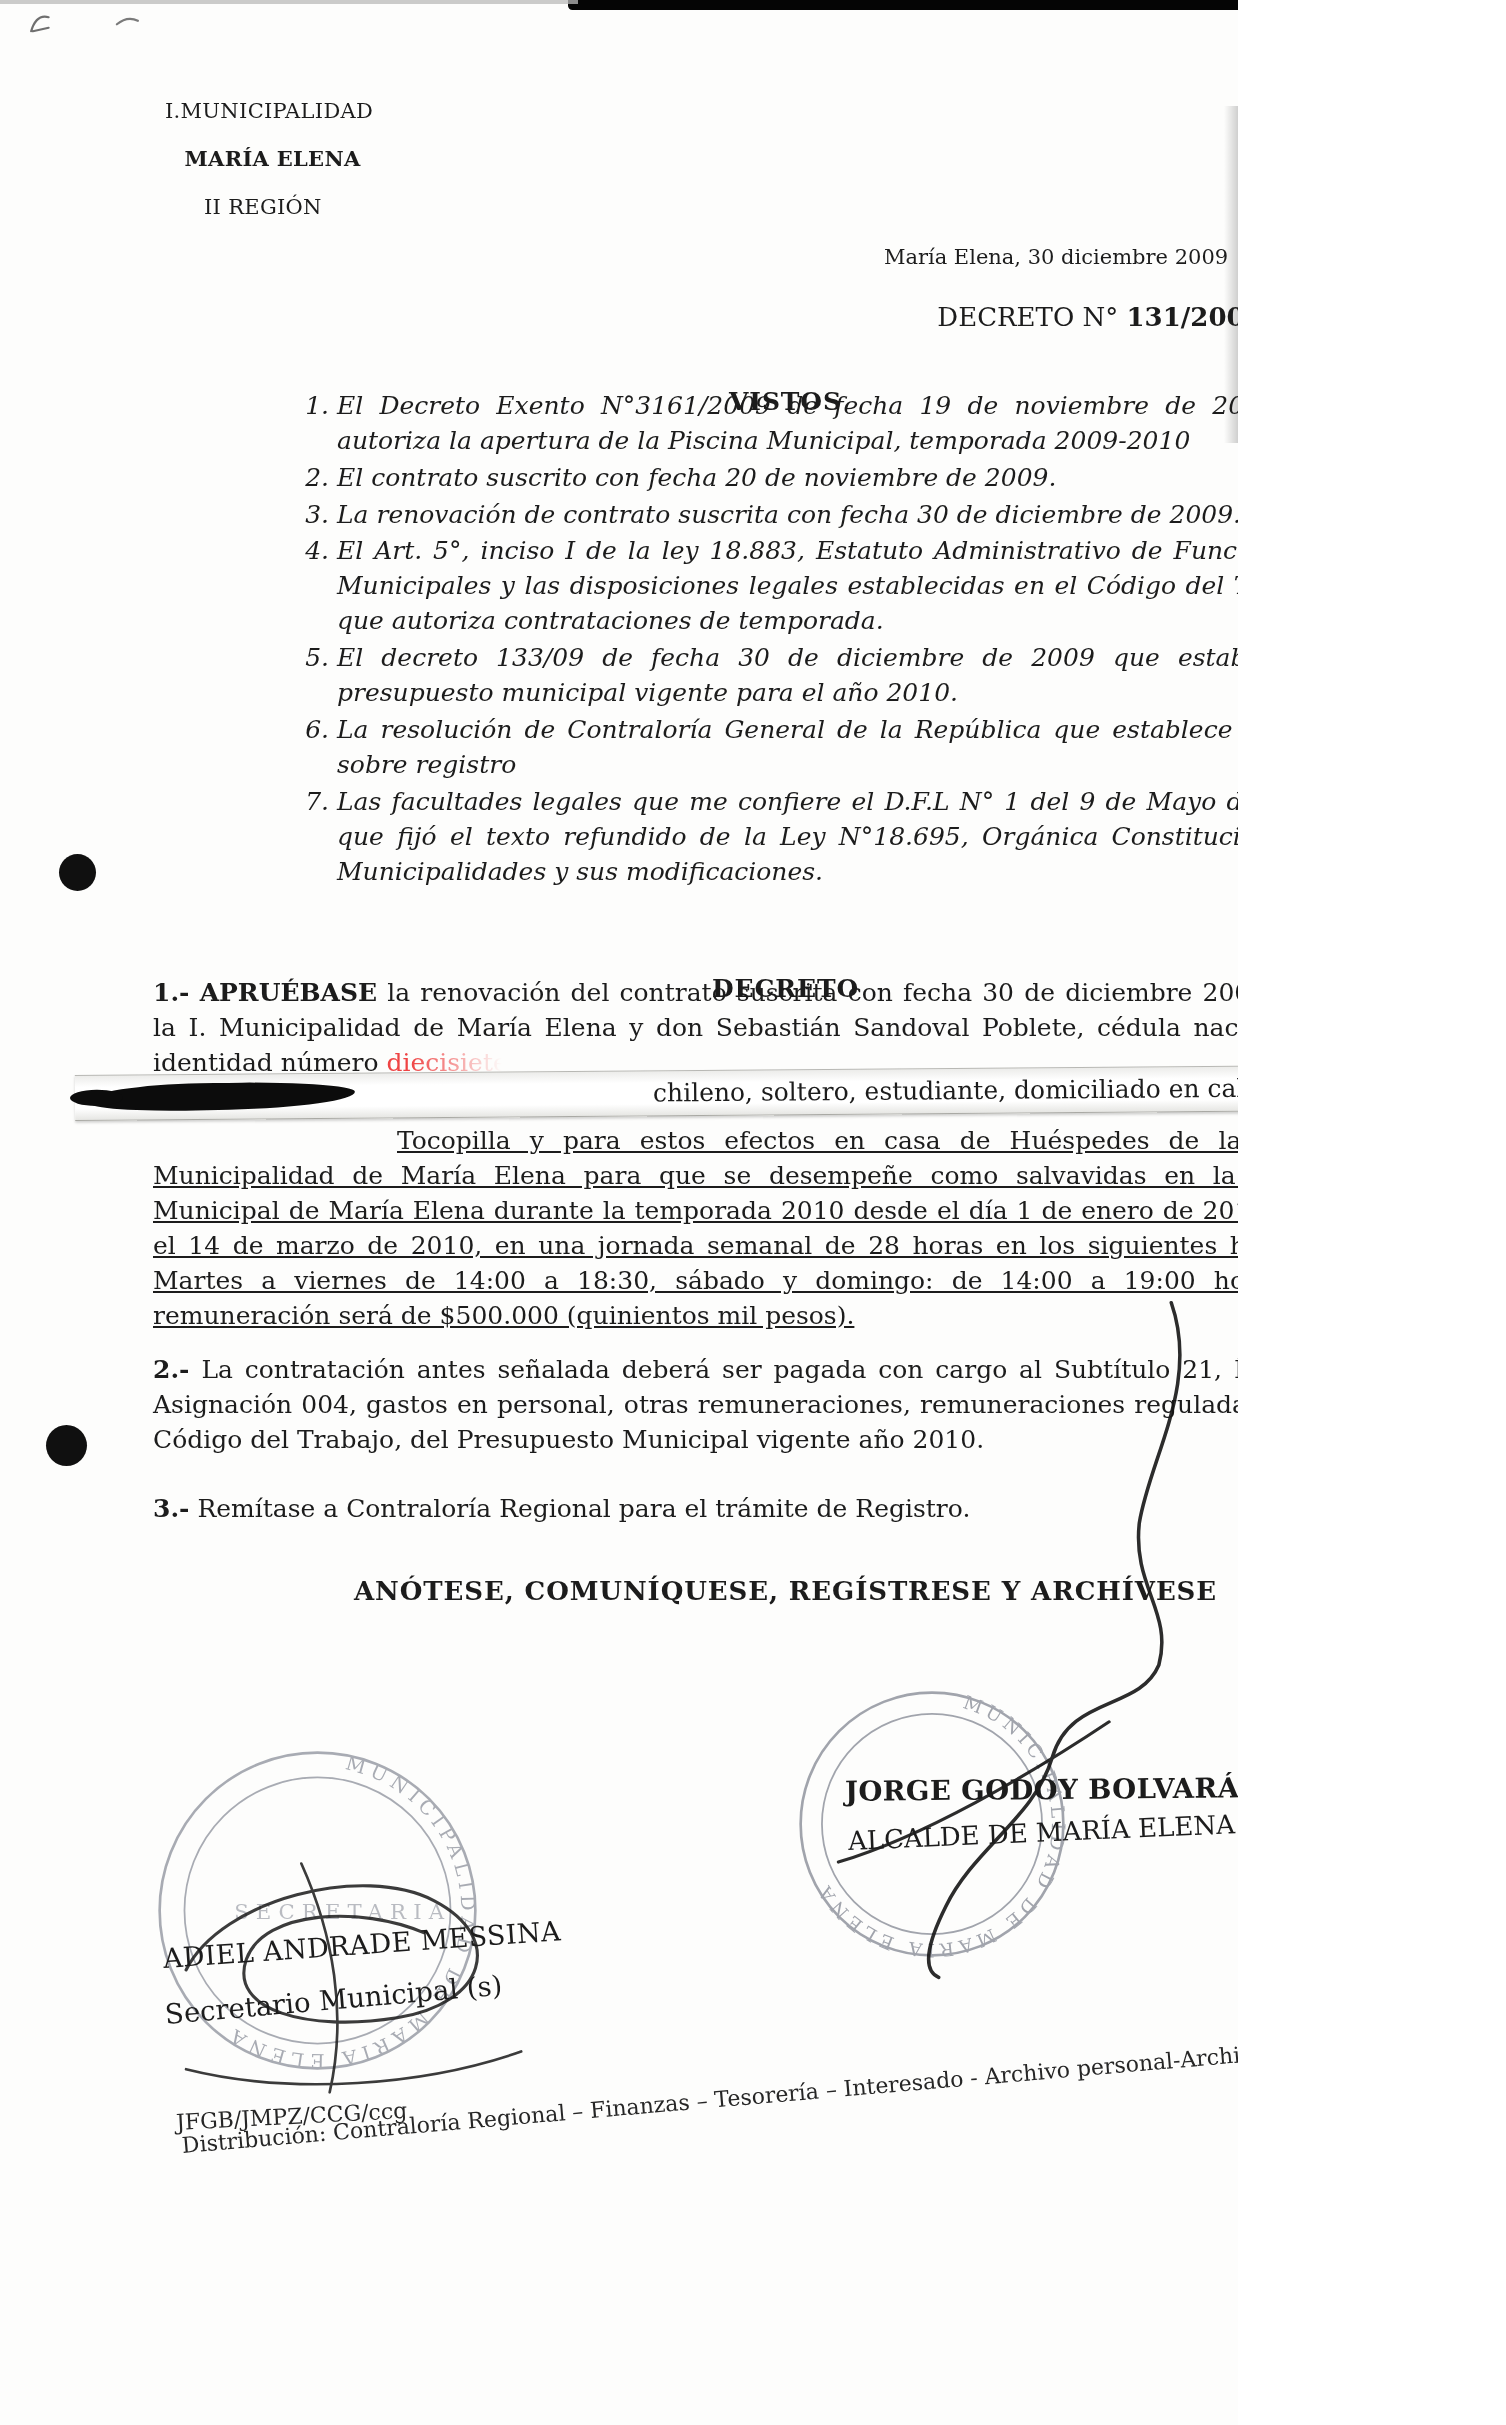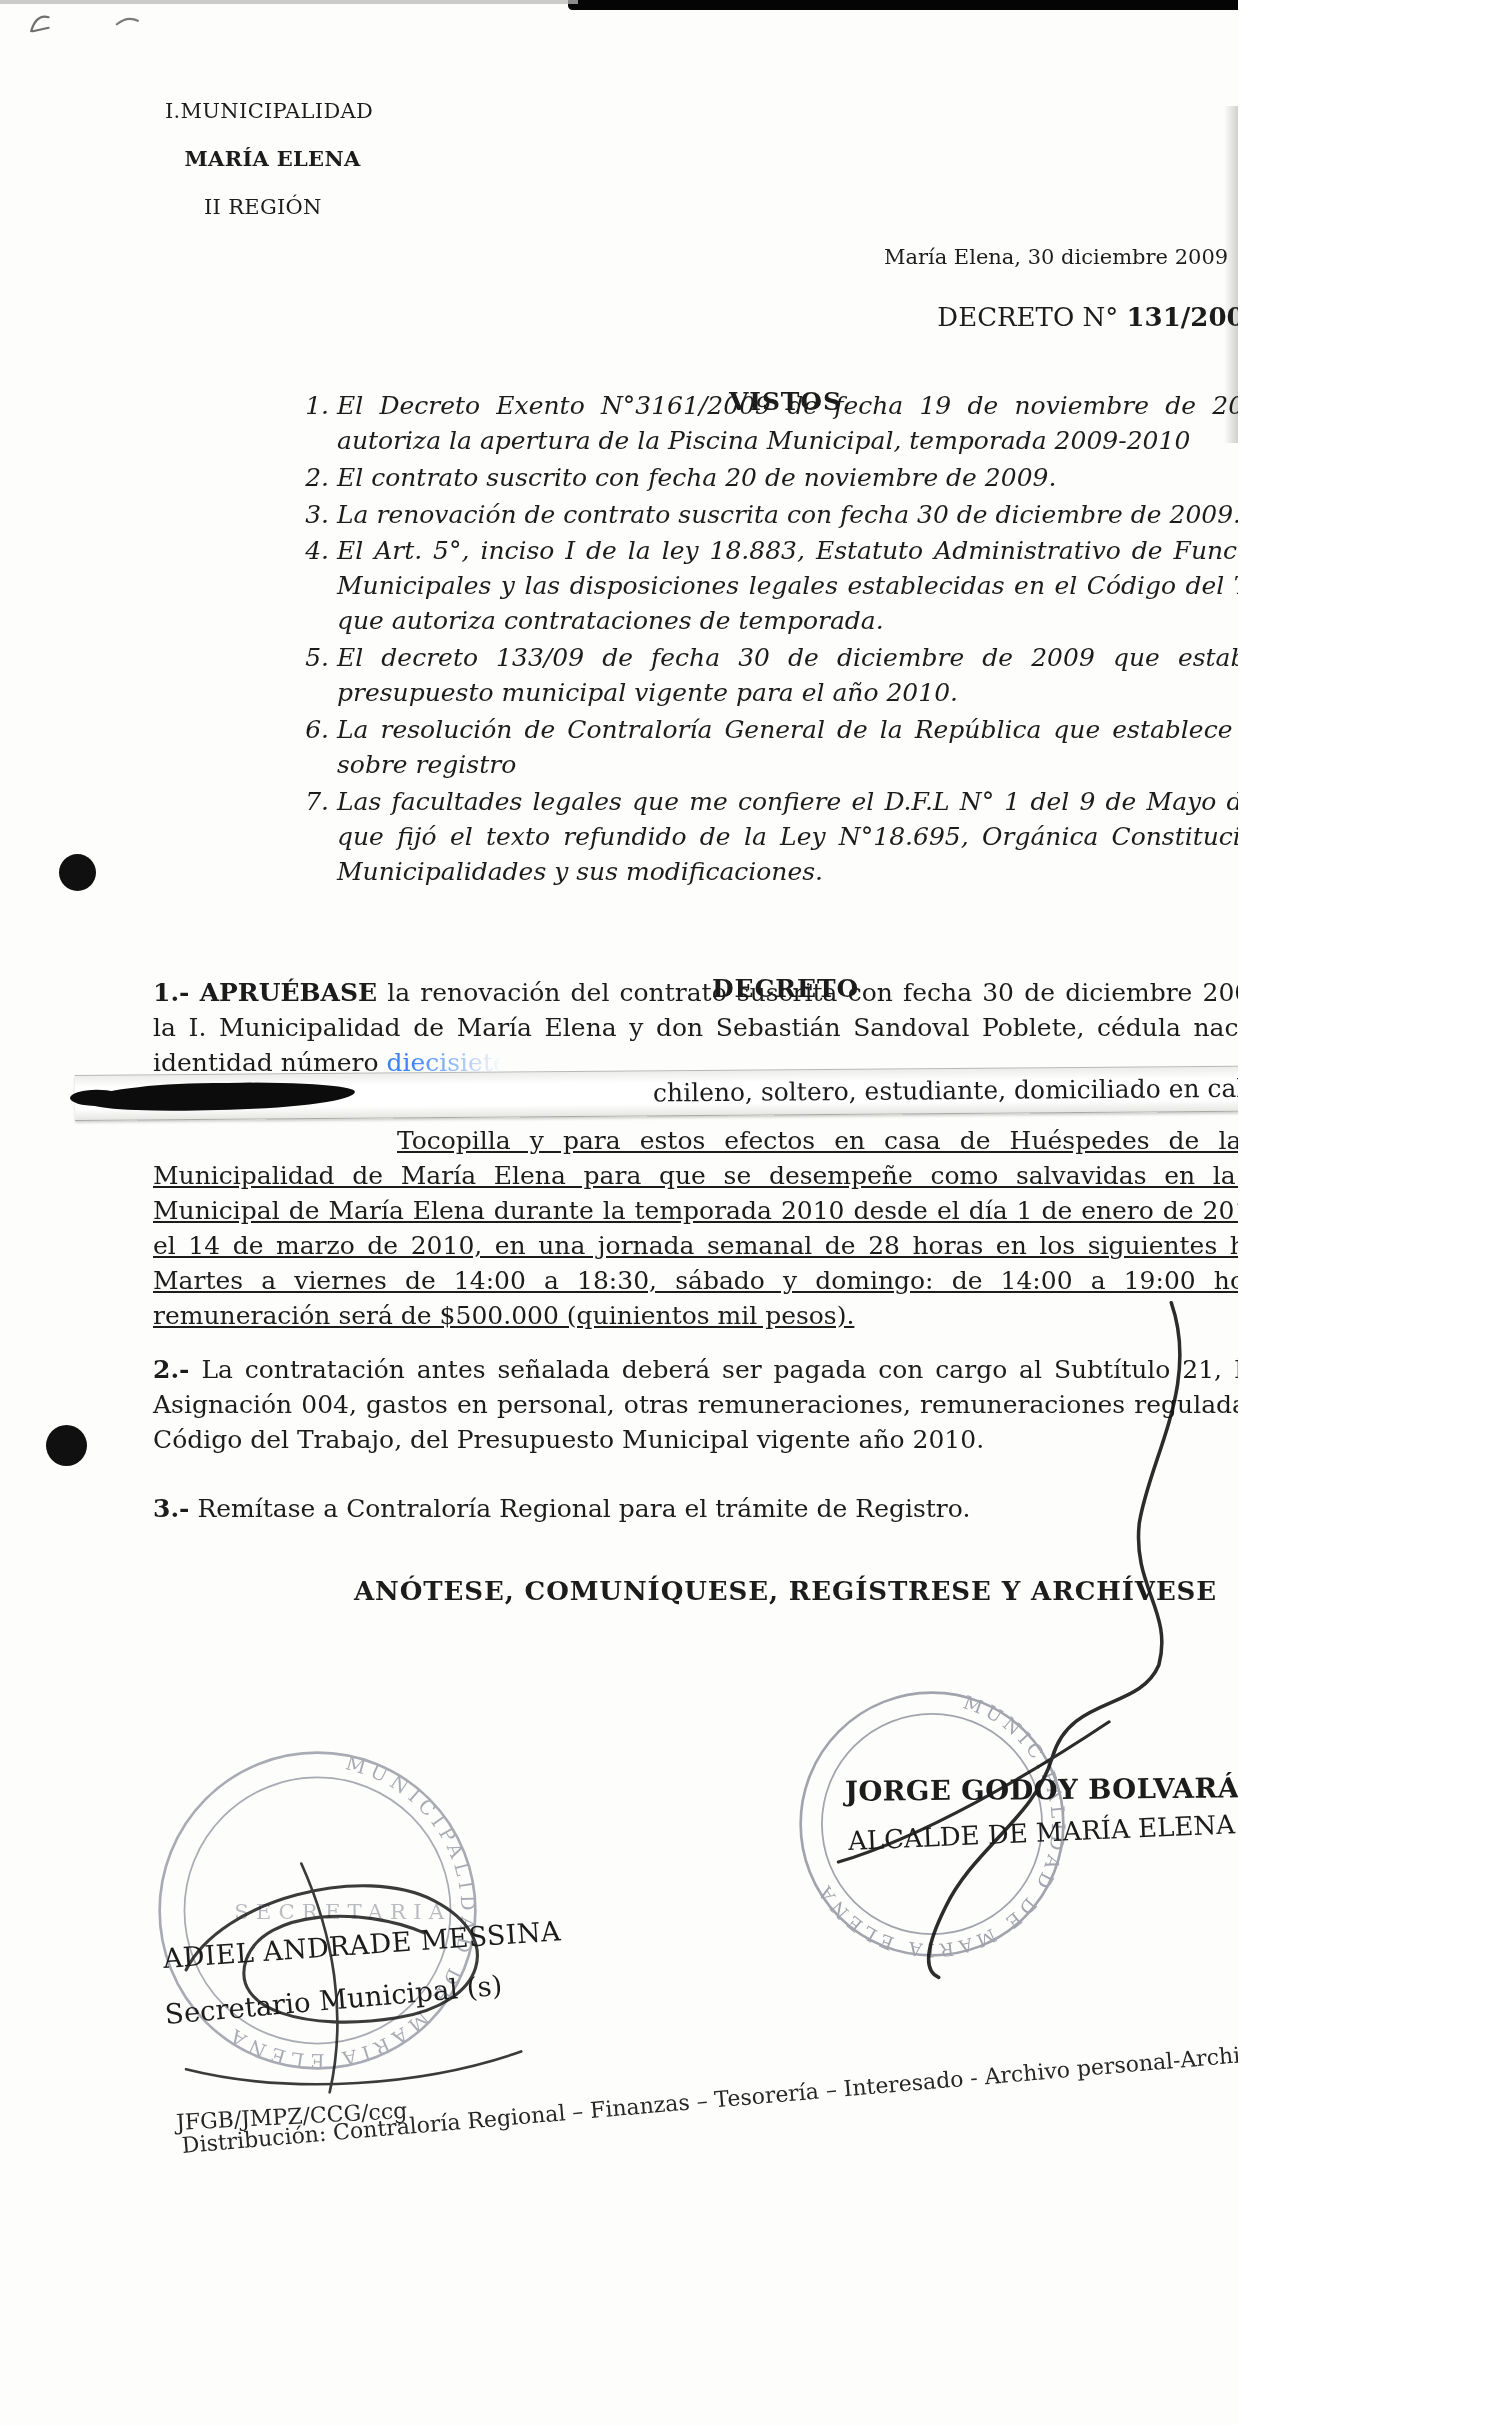--- a/index.html
+++ b/index.html
@@ -31,21 +31,21 @@
   .vistos-head { top:355px; }
   .decreto-head { top:942px; }
 
   .body-text { font-size:25px; line-height:35px; text-align:justify; }
 
   .vistos-list { left:289px; top:388px; width:1050px;font-style:italic; }
   .vistos-list ol { margin:0; padding-left:48px; }
   .vistos-list li { text-align:justify; font-size:25px; line-height:35px; margin-bottom:1.8px; }
 
   .p1 { left:153px; top:975px; width:1191px; }
-  .fade-tail { color:#3b82f6; -webkit-mask-image:linear-gradient(90deg,#000 20%, transparent 95%); mask-image:linear-gradient(90deg,#000 20%, transparent 95%); }
+  .fade-tail { color:#ef4444; -webkit-mask-image:linear-gradient(90deg,#000 20%, transparent 95%); mask-image:linear-gradient(90deg,#000 20%, transparent 95%); }
 
   .strip {
     left:75px; top:1075px; width:1431px; height:46px;
     background:linear-gradient(180deg,#ececea 0%, #ffffff 26%, #ffffff 74%, #e6e6e3 100%);
     border-top:0.9px solid #b8b8b4; border-bottom:1.8px solid #a9a9a4;
     transform:rotate(-0.45deg); transform-origin:left center;
     box-shadow:0 1.8px 2.7px rgba(0,0,0,.18);
   }
   .blob {
     position:absolute; left:14px; top:8px; width:266px; height:27px;

